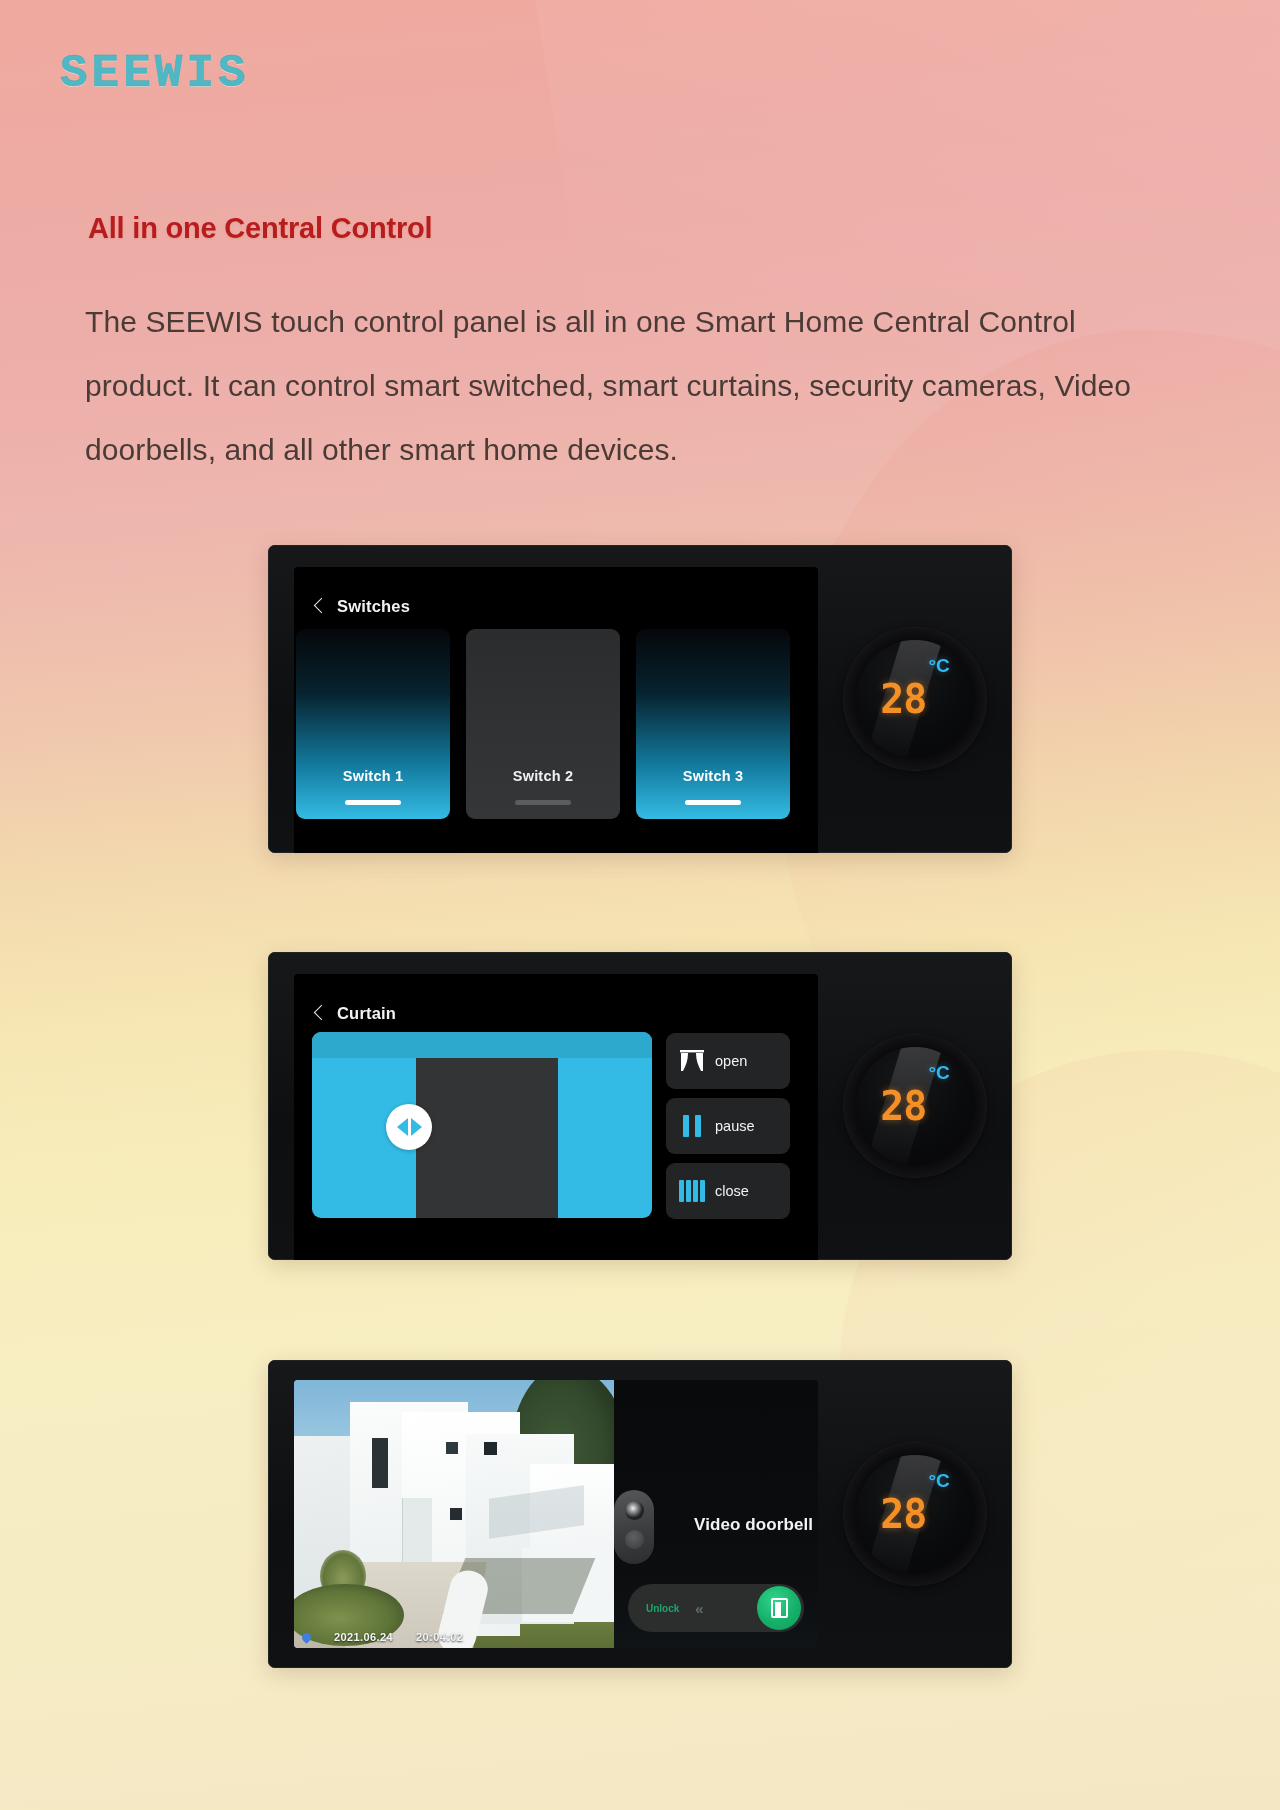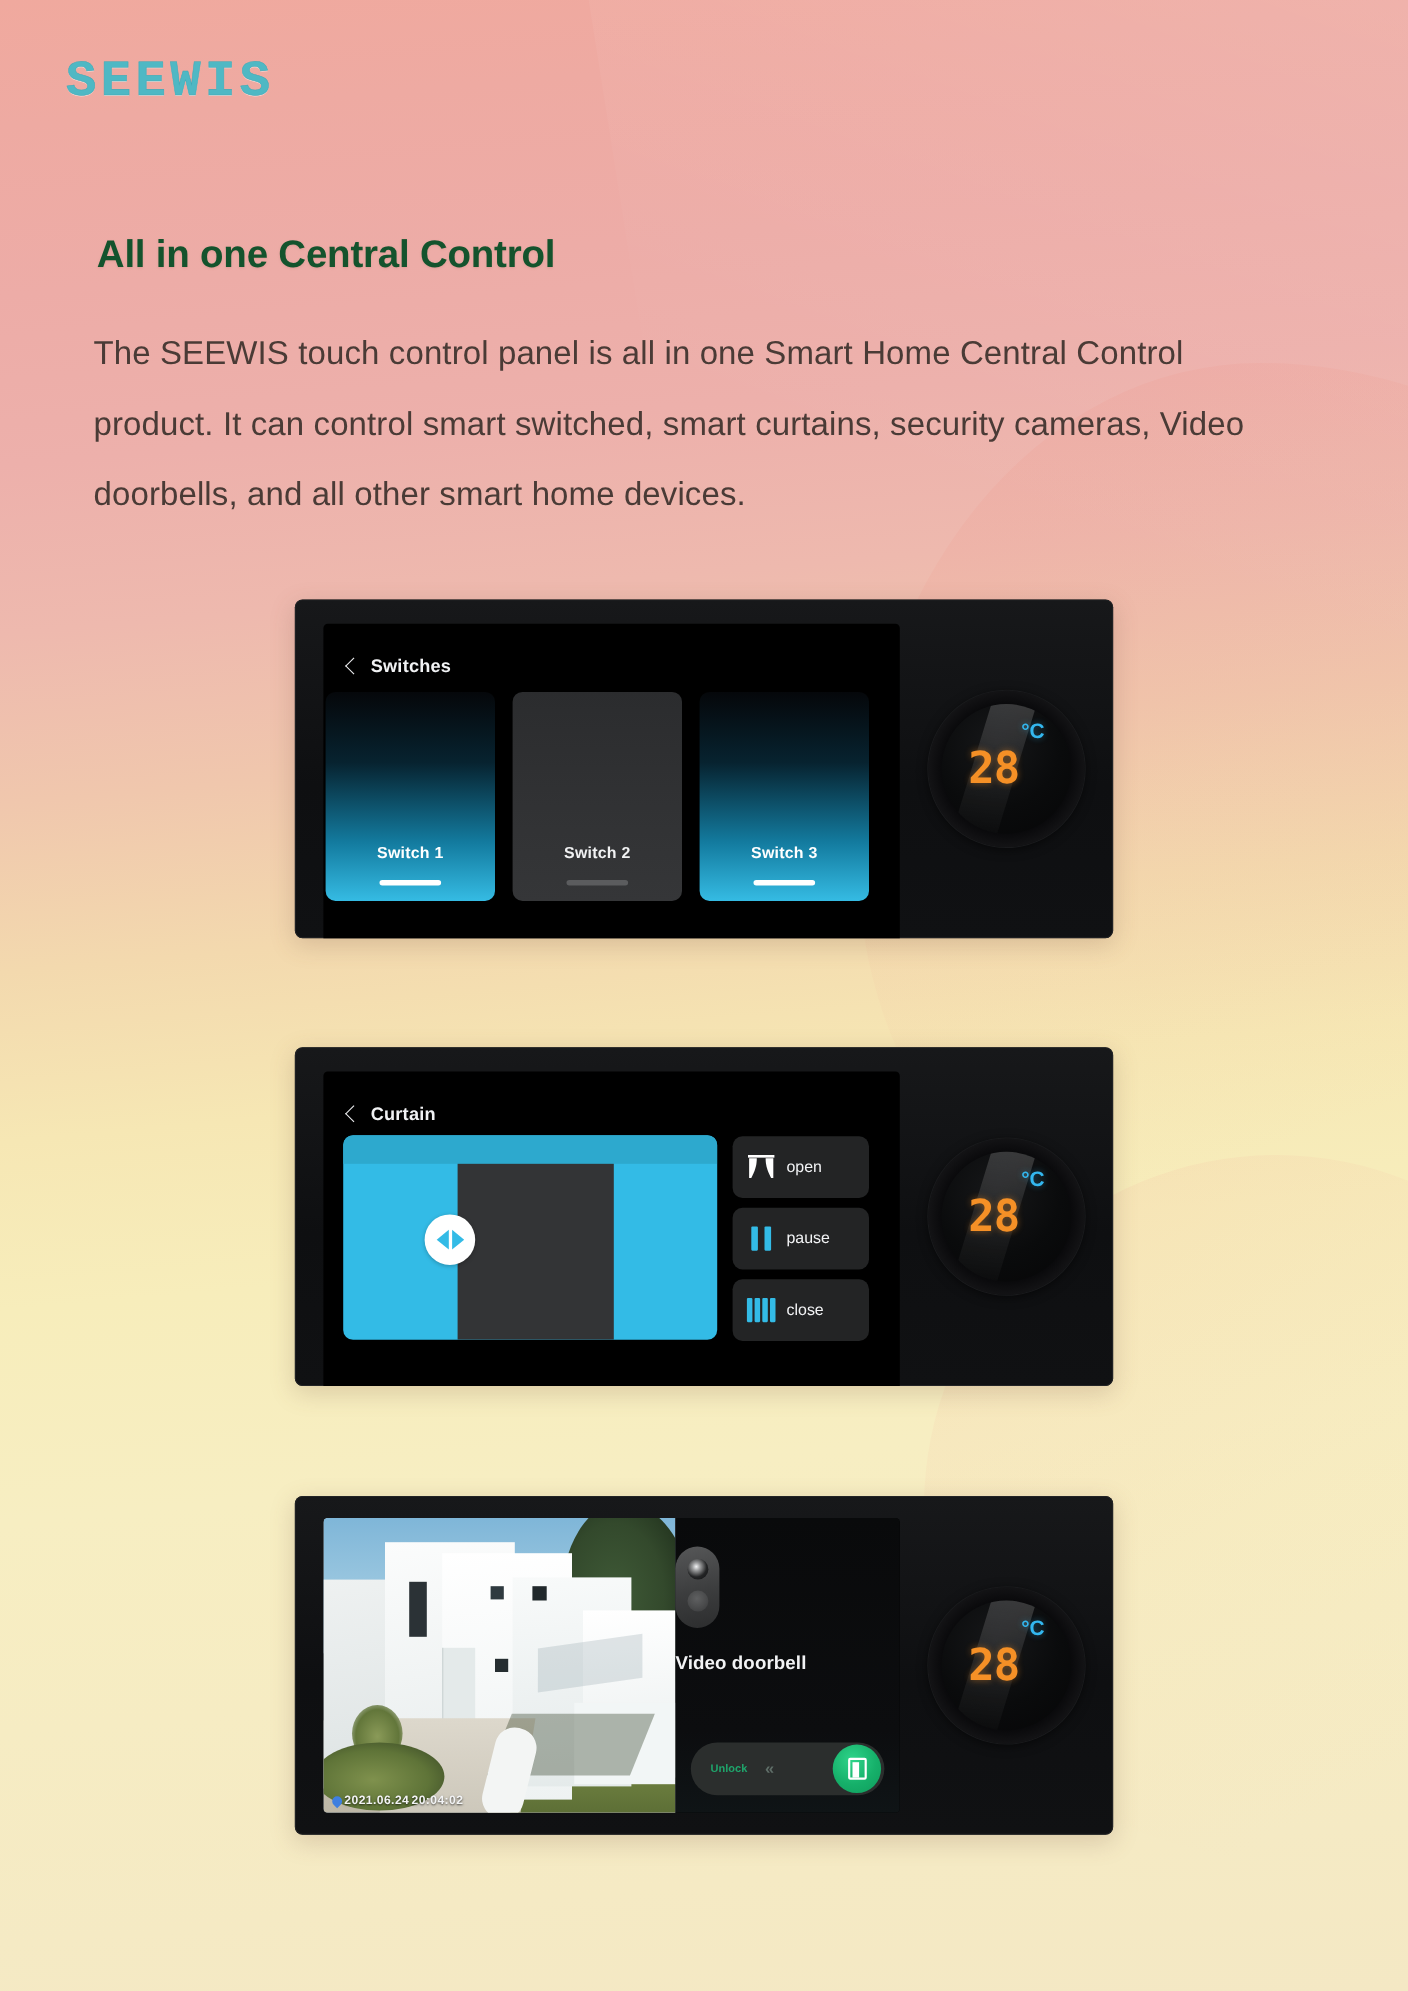--- a/index.html
+++ b/index.html
@@ -76,23 +76,23 @@
     color: #4fb8c4;
     text-shadow: 0 1px 0 rgba(255,255,255,0.55);
     -webkit-text-stroke: 0.5px #3fa9b6;
   }
 
   
   .headline {
     position: absolute;
     left: 88px;
     top: 212px;
-    font-size: 35px;
-    font-weight: 700;
-    color: #14532d;
+    font-size: 29px;
+    font-weight: 700;
+    color: #b91c1c;
     letter-spacing: -0.2px;
     text-shadow: 0 1px 2px rgba(180,110,100,0.25);
   }
 
   .body-copy {
     position: absolute;
     left: 85px;
     top: 290px;
     width: 1090px;
     font-size: 30px;
@@ -394,41 +394,41 @@
   .rail { position: absolute; left: 150px; bottom: -6px; width: 38px; height: 84px; background: #f3f5f4; border-radius: 18px; transform: rotate(14deg); }
   .bush { position: absolute; left: -8px; bottom: 2px; width: 118px; height: 62px; background: radial-gradient(ellipse at 45% 55%, #7f914d 0%, #5f7438 55%, #41512a 85%, rgba(65,81,42,0) 100%); border-radius: 50%; }
   .cam-plant { position: absolute; left: 26px; bottom: 46px; width: 46px; height: 52px; background: radial-gradient(ellipse at 50% 55%, #8a9a58 0%, #62763a 60%, rgba(98,118,58,0) 100%); border-radius: 50%; }
 
   .cam-stamp {
     position: absolute;
     left: 8px;
     bottom: 5px;
     display: flex;
     align-items: center;
-    gap: 2px;
+    gap: 23px;
     font-size: 11px;
     font-weight: 700;
     color: #f3f4f5;
     letter-spacing: 0.4px;
     text-shadow: 0 1px 2px rgba(0,0,0,0.7);
   }
   .cam-dot {
     width: 9px; height: 9px; border-radius: 50% 50% 50% 0;
     background: #3f7fe0; transform: rotate(-45deg);
     flex: 0 0 auto;
   }
 
   .vd-panel {
     position: relative;
     width: 204px;
     height: 100%;
     background: linear-gradient(180deg,#090a0b 0%, #0c0d0f 72%, #0f1416 100%);
     display: flex;
-    flex-direction: column;
-    align-items: flex-start;
+    align-items: center;
+    gap: 40px;
   }
   .bell-icon {
     margin-top: 26px;
     width: 40px;
     height: 74px;
     border-radius: 20px;
     background: linear-gradient(170deg,#565758 0%, #3c3d3e 55%, #2c2d2e 100%);
     display: flex;
     flex-direction: column;
     align-items: center;

